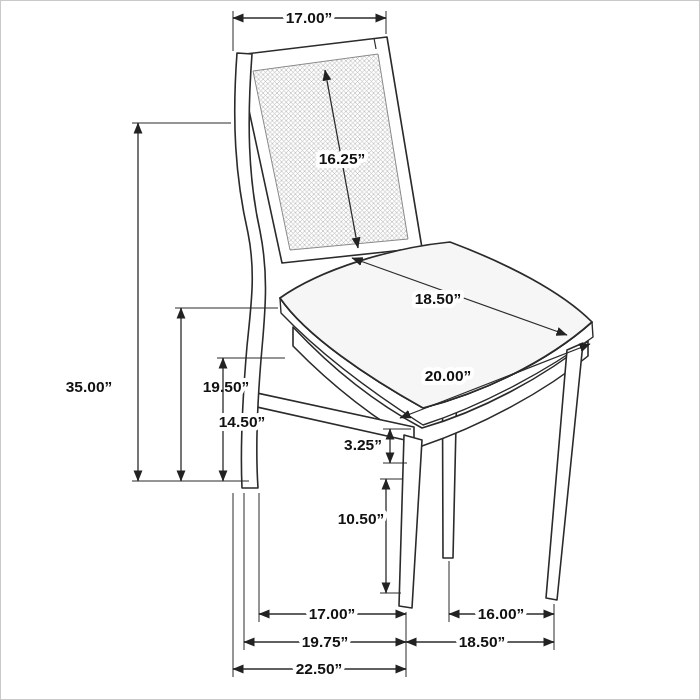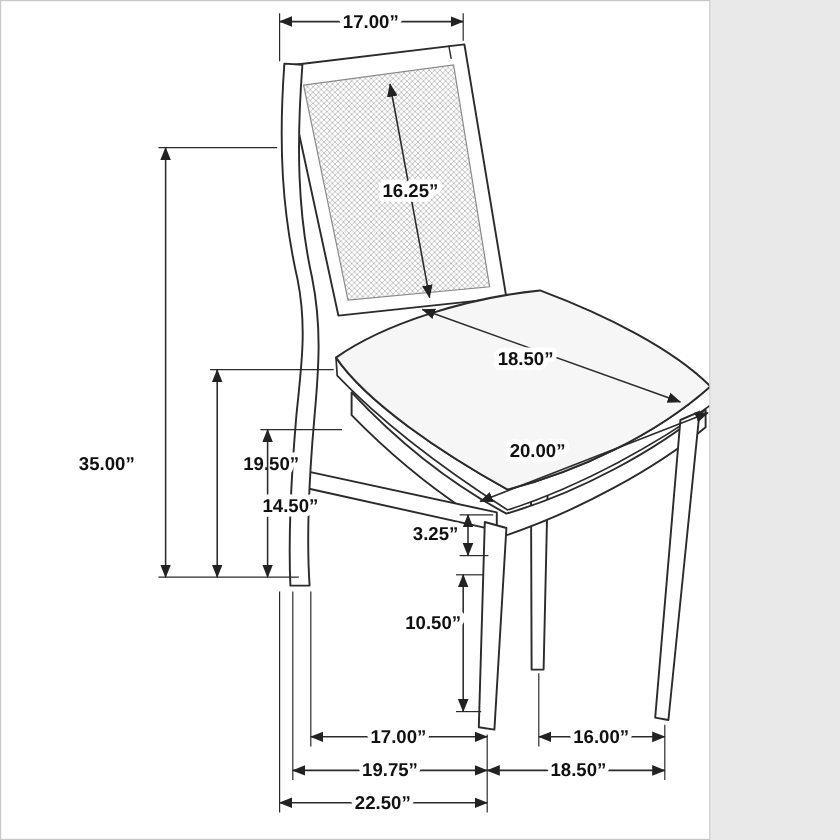--- a/index.html
+++ b/index.html
@@ -1,21 +1,21 @@
 <!DOCTYPE html>
 <html style="--line: #2b2b2b; --mesh: #b5b5b5; --cushion: #f6f6f6; --label-text: #111111; --background: #ffffff; --border: #c9c9c9;"><head>
 <meta charset="utf-8">
 <style>
   :root{
     --line:#2b2b2b; --mesh:#b5b5b5; --cushion:#f6f6f6;
     --label-text:#111111; --background:#ffffff; --border:#c9c9c9;
   }
   html,body{margin:0;padding:0;background:#e9e9e9;}
   .frame{
-    width:592px;height:700px;box-sizing:border-box;margin:0;
+    width:700px;height:700px;box-sizing:border-box;margin:0;
     background:var(--background);border:1px solid var(--border);
     position:relative;overflow:hidden;text-align:center;
   }
   svg{display:block;}
   .art{fill:#ffffff;stroke:var(--line);stroke-width:1.6;stroke-linejoin:round;}
   .art-thin{fill:none;stroke:var(--line);stroke-width:1.2;stroke-linejoin:round;}
   .cushion{fill:var(--cushion);stroke:var(--line);stroke-width:1.7;stroke-linejoin:round;}
   .skirt{fill:#ffffff;stroke:var(--line);stroke-width:1.4;stroke-linejoin:round;}
   .cane{fill:url(#canePattern);stroke:#8a8a8a;stroke-width:1;}
   .mesh-line{stroke:var(--mesh);stroke-width:0.65;}

